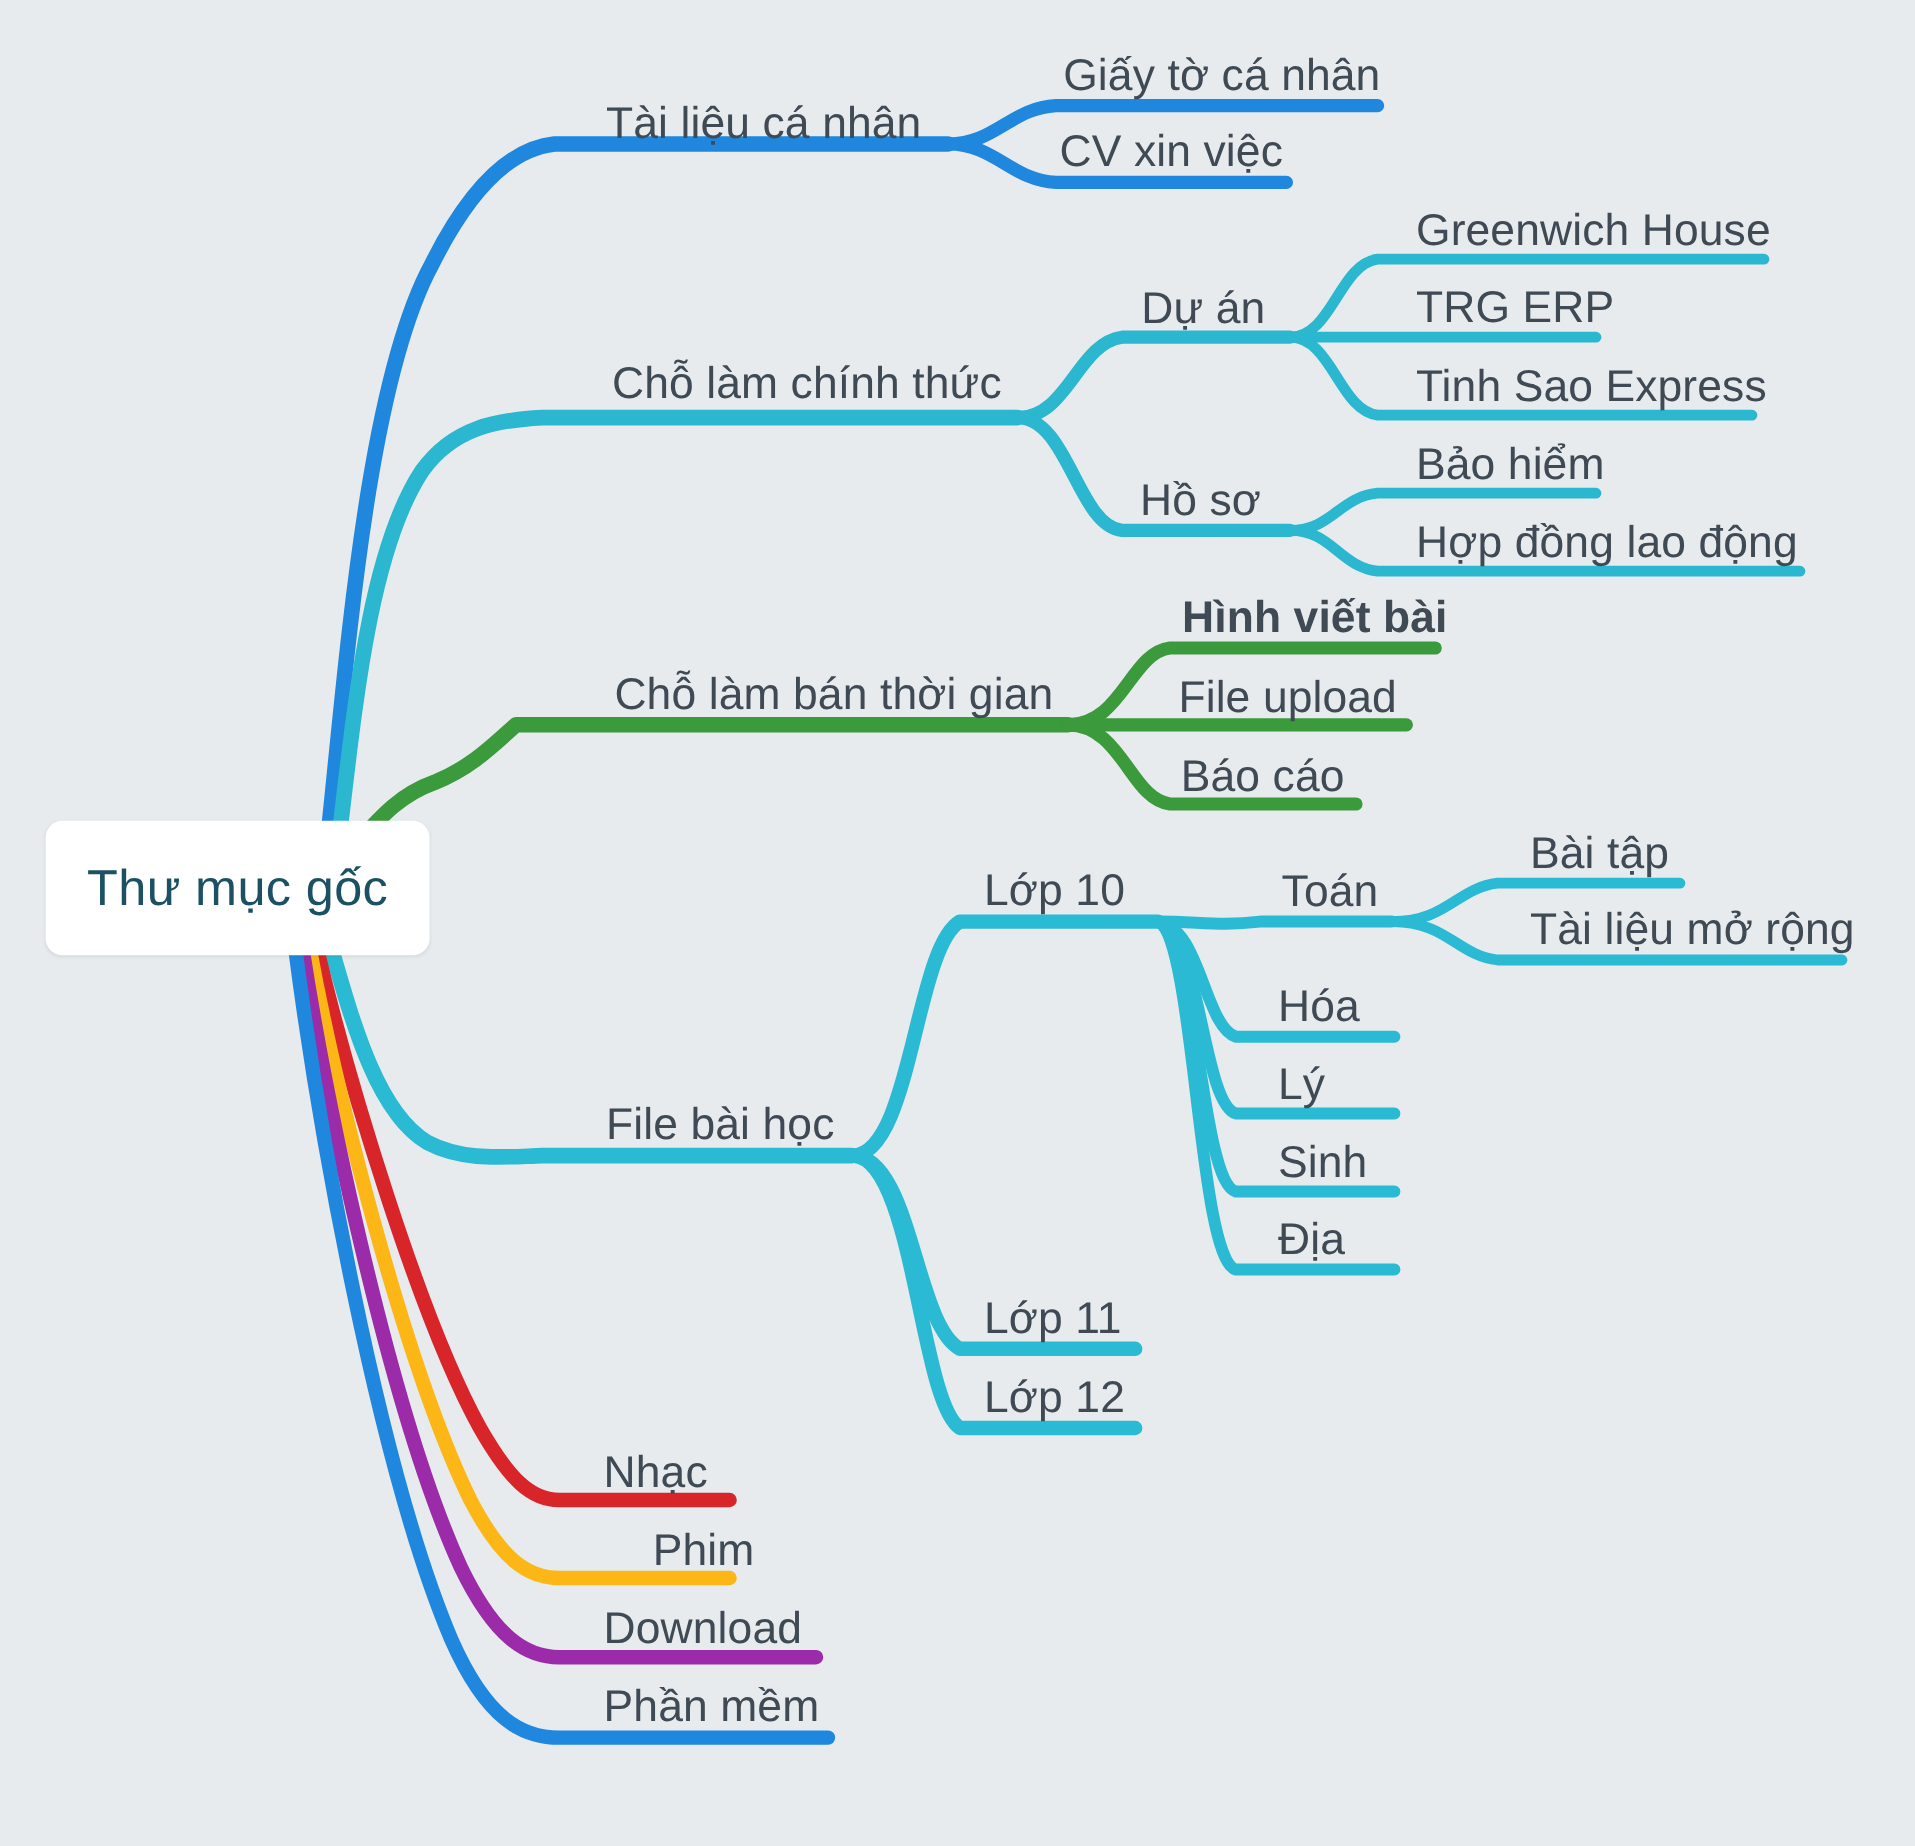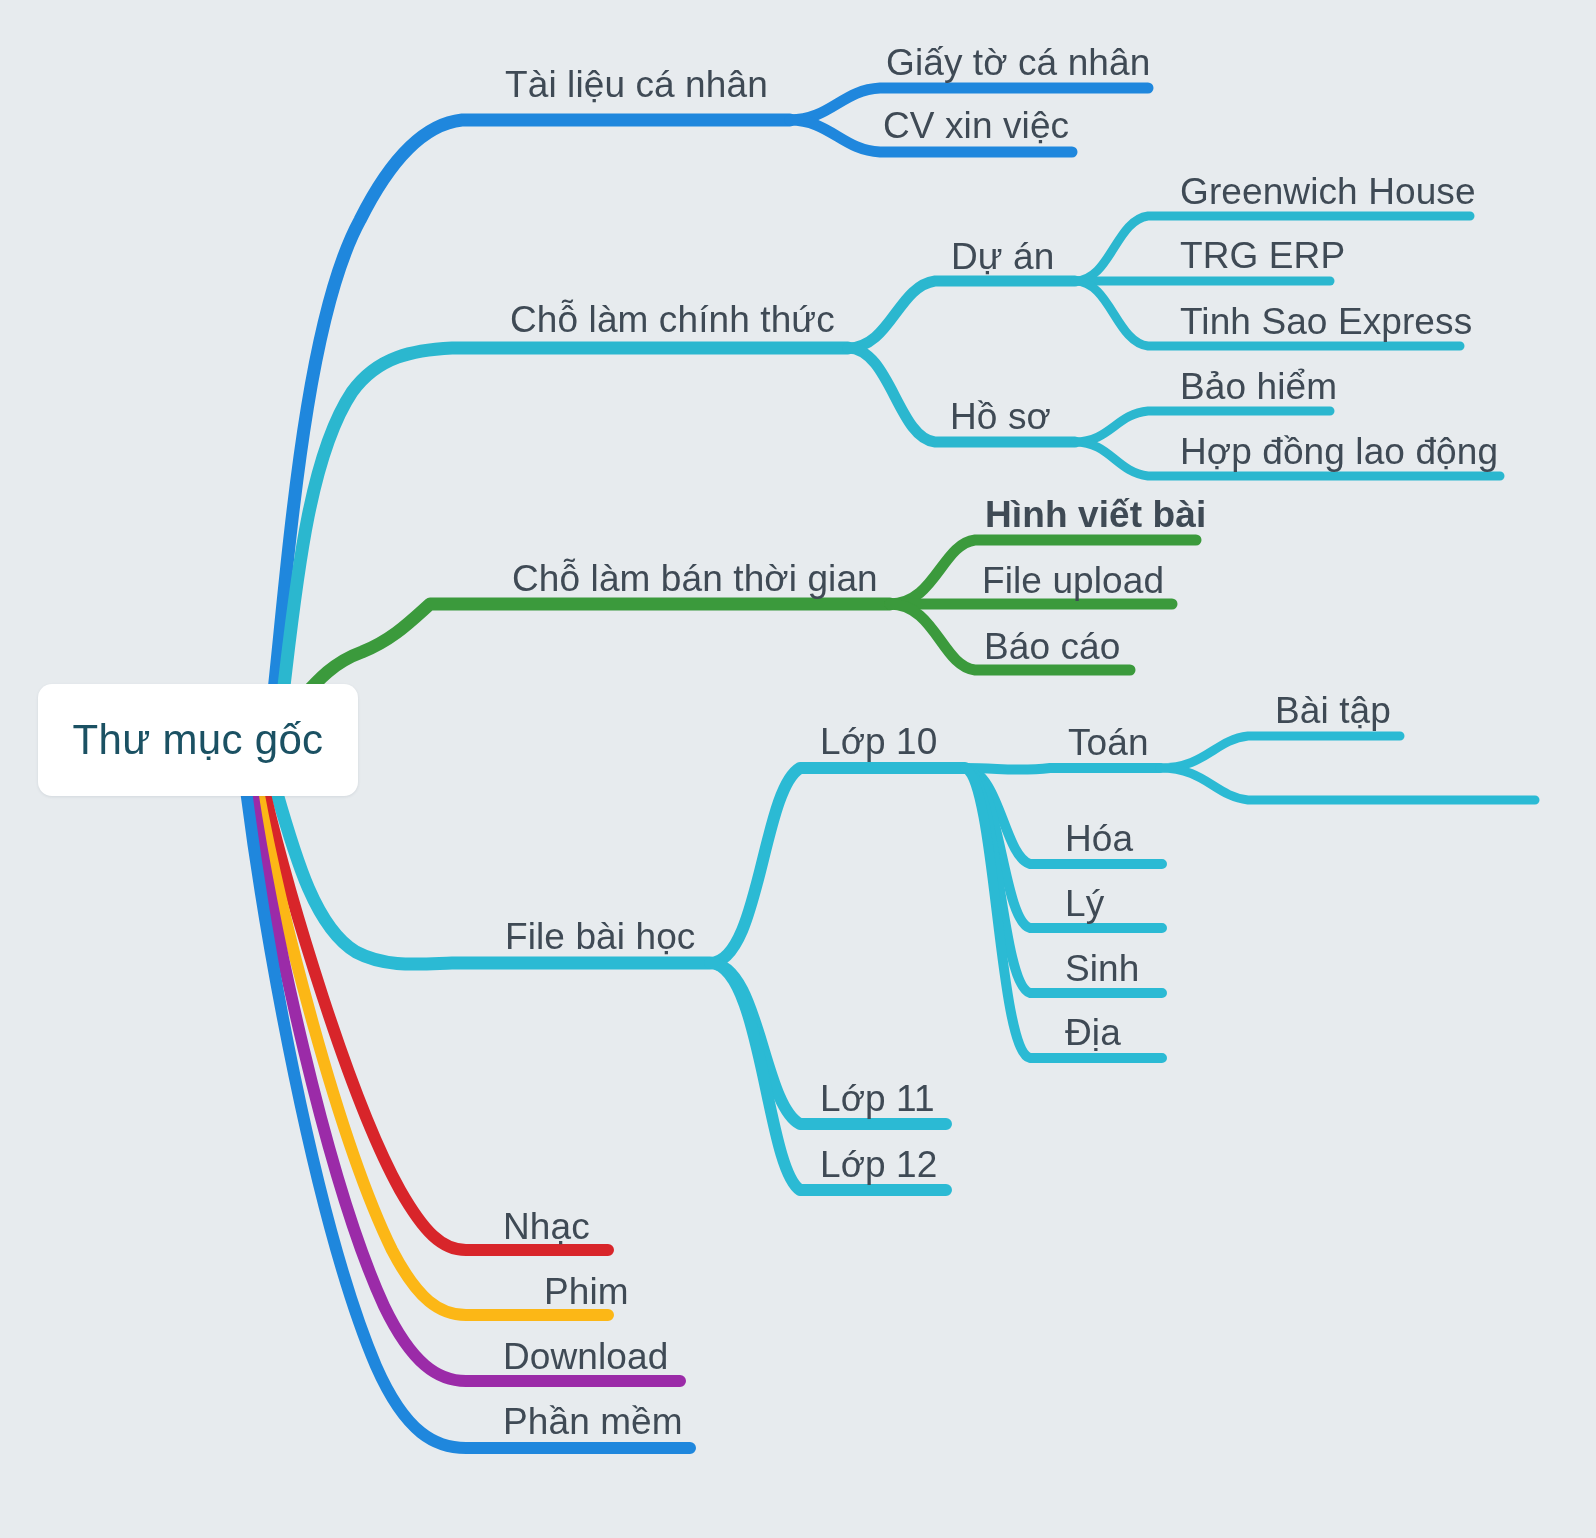--- a/index.html
+++ b/index.html
@@ -98,21 +98,21 @@
       <path d="M 258 790 C 280 910 338 1140 392 1250 C 418 1300 440 1315 466 1315 L 608 1315" stroke="#fcb716" stroke-width="12"></path>
       <path d="M 252 790 C 272 920 326 1180 384 1306 C 412 1364 438 1381 466 1381 L 680 1381" stroke="#9b2ba8" stroke-width="12"></path>
       <path d="M 246 790 C 264 930 314 1220 376 1366 C 406 1434 436 1448 466 1448 L 690 1448" stroke="#1f87dd" stroke-width="12"></path>
     </g>
   </svg>
 
   <div class="root-box">
     <span class="root-text">Thư mục gốc</span>
   </div>
 
-  <div class="node-label" style="left:505px; top:66px;text-align:center;">Tài liệu cá nhân</div>
+  <div class="node-label" style="left:505px; top:84px;text-align:center;">Tài liệu cá nhân</div>
   <div class="node-label" style="left:886px; top:44px;">Giấy tờ cá nhân</div>
   <div class="node-label" style="left:883px; top:107px;">CV xin việc</div>
 
   <div class="node-label" style="left:510px; top:301px;">Chỗ làm chính thức</div>
   <div class="node-label" style="left:951px; top:238px;">Dự án</div>
   <div class="node-label" style="left:1180px; top:173px;">Greenwich House</div>
   <div class="node-label" style="left:1180px; top:237px;">TRG ERP</div>
   <div class="node-label" style="left:1180px; top:303px;">Tinh Sao Express</div>
   <div class="node-label" style="left:950px; top:398px;">Hồ sơ</div>
   <div class="node-label" style="left:1180px; top:368px;">Bảo hiểm</div>
@@ -120,20 +120,21 @@
 
   <div class="node-label" style="left:1180px; top:433px;">Hợp đồng lao động</div>
   <div class="node-label" style="left:985px; top:496px;font-weight:bold;">Hình viết bài</div>
   <div class="node-label" style="left:982px; top:562px;">File upload</div>
   <div class="node-label" style="left:984px; top:628px;">Báo cáo</div>
 
   <div class="node-label" style="left:505px; top:918px;">File bài học</div>
   <div class="node-label" style="left:820px; top:723px;">Lớp 10</div>
   <div class="node-label" style="left:1068px; top:724px;">Toán</div>
   <div class="node-label" style="left:1275px; top:692px;">Bài tập</div>
+  <div class="node-label" style="left:1275px; top:756px;">Tài liệu mở rộng</div>
   <div class="node-label" style="left:1065px; top:820px;">Hóa</div>
   <div class="node-label" style="left:1065px; top:885px;">Lý</div>
   <div class="node-label" style="left:1065px; top:950px;">Sinh</div>
   <div class="node-label" style="left:1065px; top:1014px;">Địa</div>
   <div class="node-label" style="left:820px; top:1080px;">Lớp 11</div>
   <div class="node-label" style="left:820px; top:1146px;">Lớp 12</div>
 
   <div class="node-label" style="left:503px; top:1208px;">Nhạc</div>
   <div class="node-label" style="left:503px; top:1273px;margin-left:41px;">Phim</div>
   <div class="node-label" style="left:503px; top:1338px;">Download</div>

